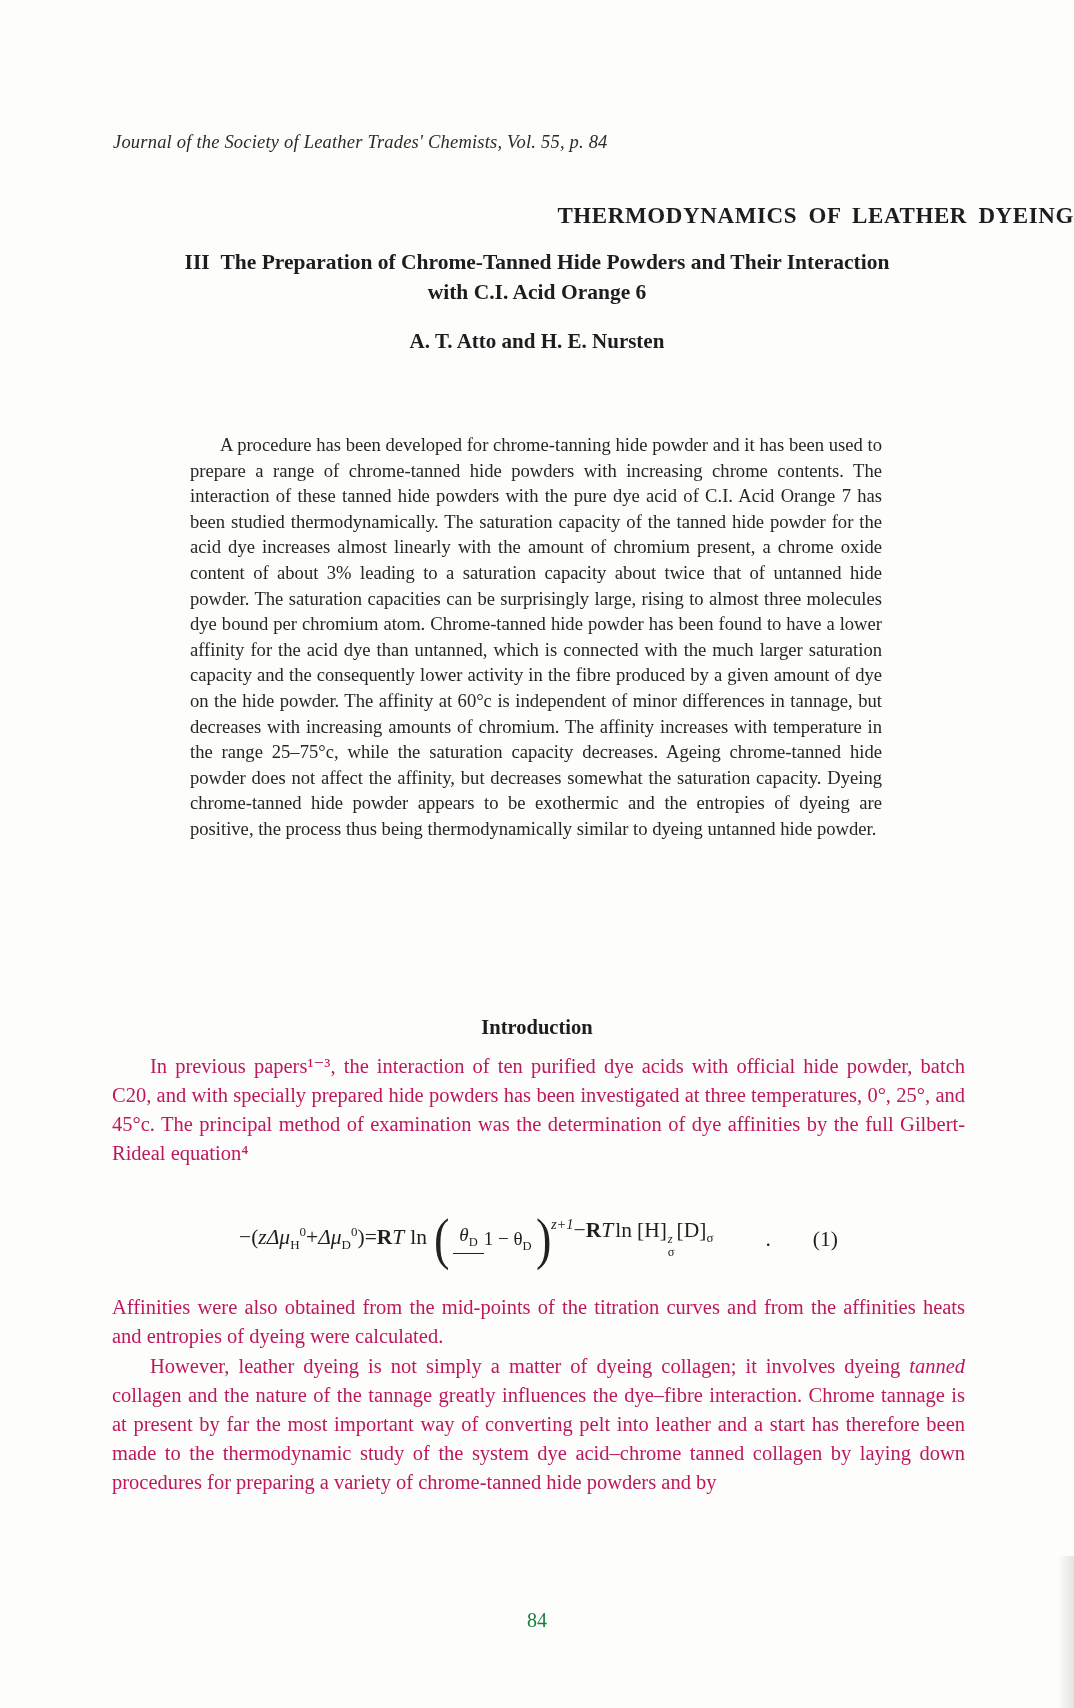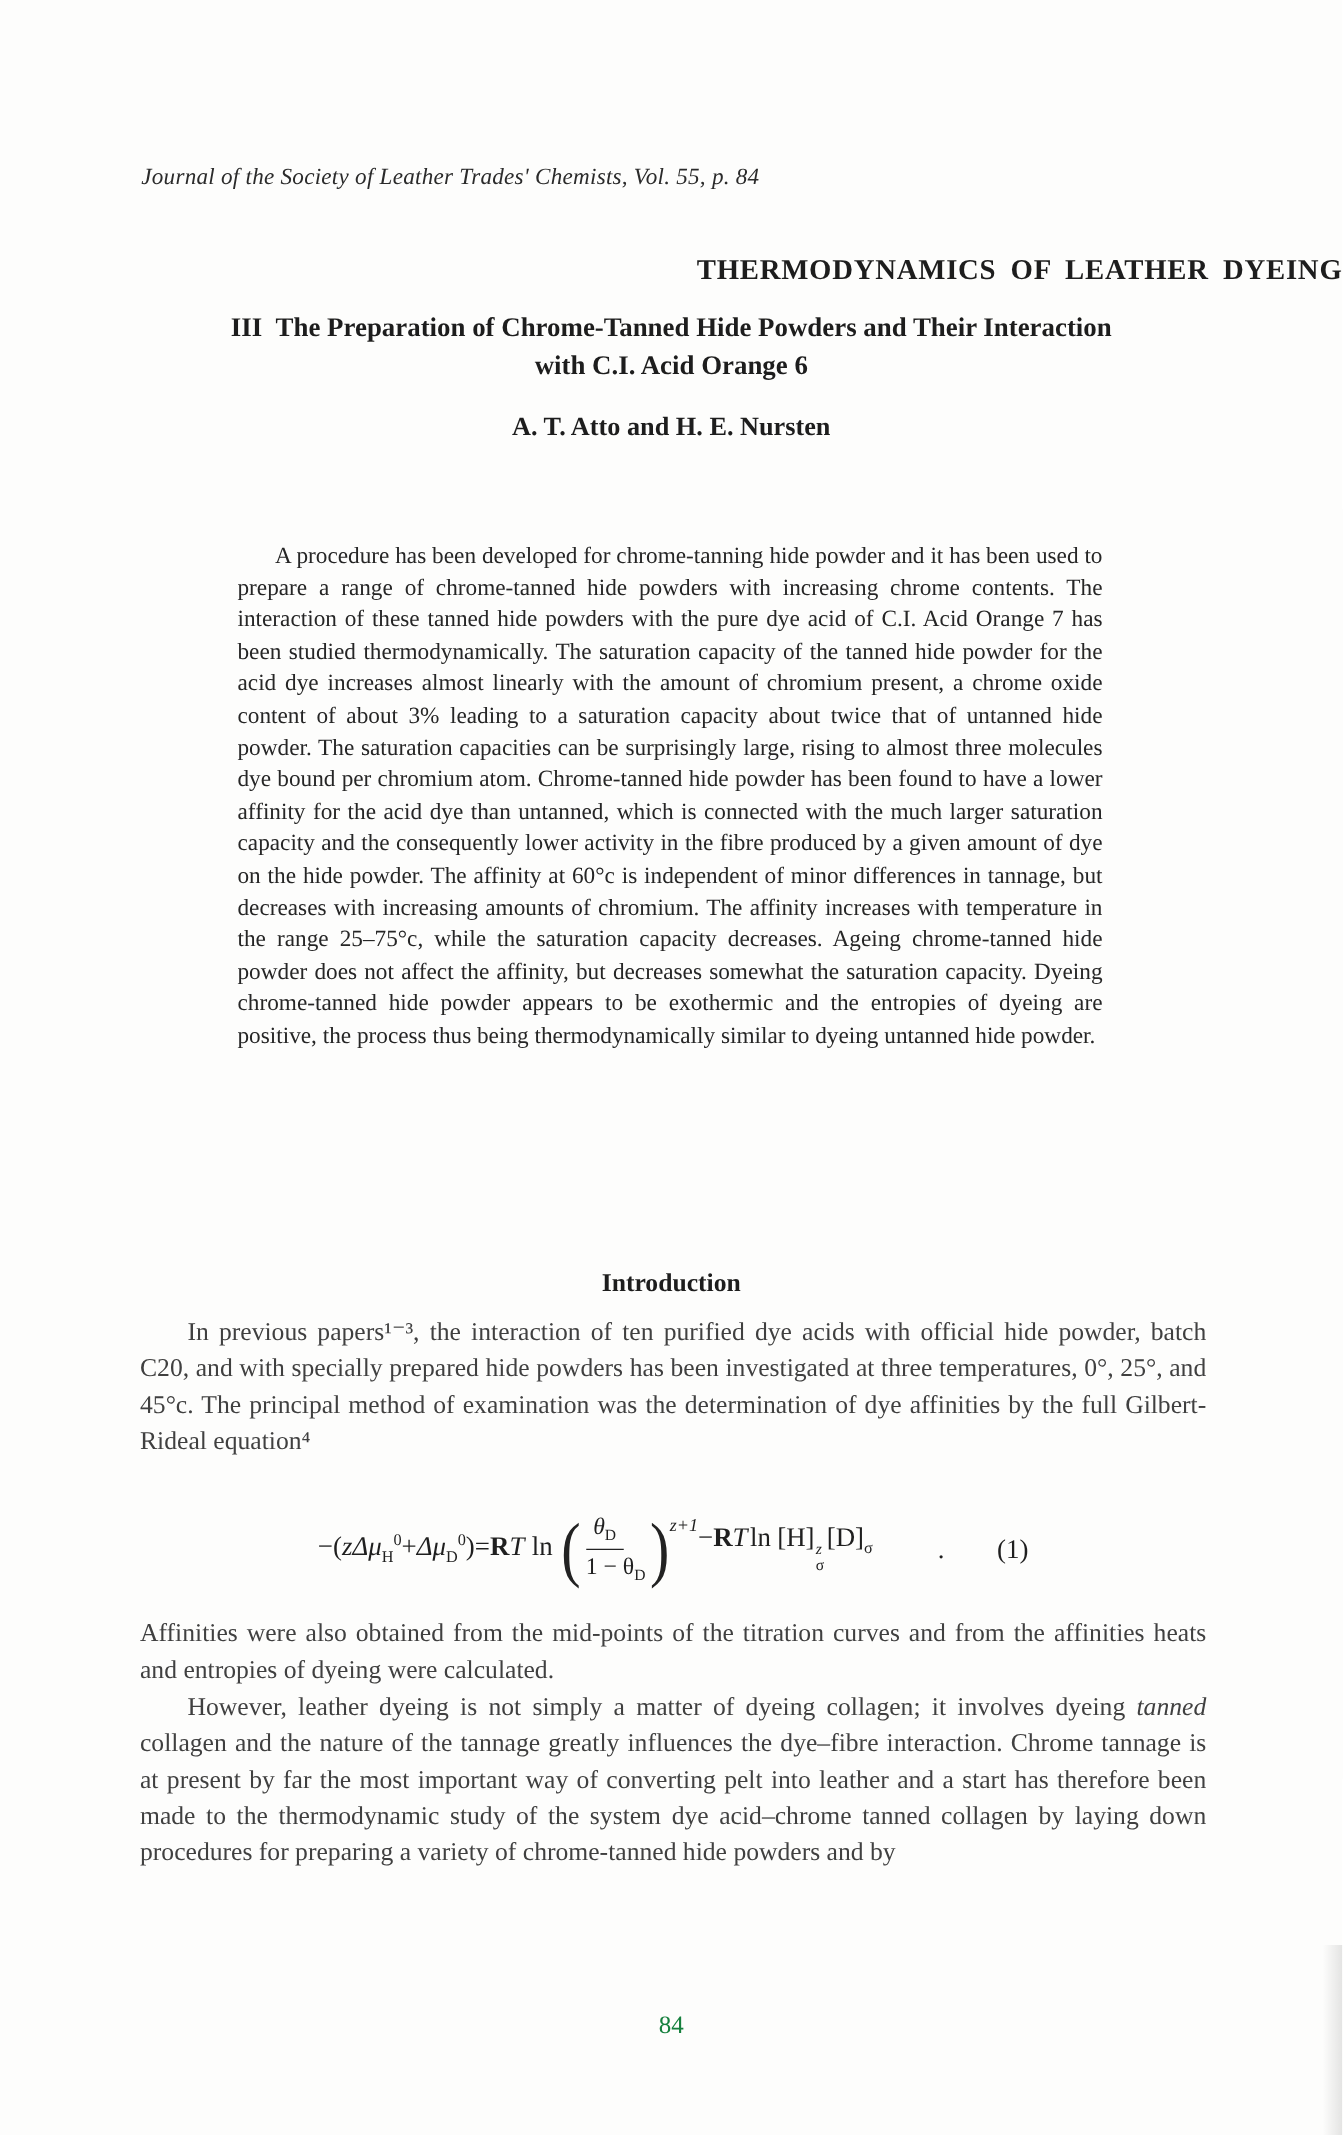--- a/index.html
+++ b/index.html
@@ -37,21 +37,21 @@
   .summary-heading { top:395px; }
   .intro-heading   { top:1016px; }
   .summary-body {
     position:absolute; top:432px; left:190px; width:692px;
     font-size:18.6px; line-height:25.6px;
     text-align:justify; text-indent:30px; color:#262626;
   }
   .para {
     position:absolute; left:112px; width:853px;
     font-size:20.5px; line-height:29px;
-    text-align:justify; color:#404040;
+    text-align:justify; color:#be185d;
   }
   .para-intro-1    { top:1052px; text-indent:38px; }
   .para-affinities { top:1293px; text-indent:0; }
   .para-however    { top:1352px; text-indent:38px; }
   .page-number {
     position:absolute; top:1591px; left:0; width:100%;
     text-align:center; font-size:20px; color:#15803d;margin-top:18px;
   }
   
   .equation {
@@ -63,21 +63,21 @@
   .eq-run sub, .eq-run sup { font-size:13px; }
   .eq-run b { font-weight:bold; }
   .eq-run i, .eq-exp i { font-style:italic; }
   .eq-ln { margin:0 5px 0 6px; }
   .eq-ln2 { margin:0 5px 0 2px; }
   .eq-paren {
     font-size:58px; line-height:0.85; font-weight:400;
     transform:scaleX(0.8); color:#222;
   }
   .eq-frac {
-    display:inline-flex; flex-direction:column; align-items:flex-start;
+    display:inline-flex; flex-direction:row; align-items:flex-end;
     font-size:19px; margin:0 2px; vertical-align:middle;
   }
   .eq-frac sub { font-size:12.5px; }
   .eq-frac .num { display:block; padding:0 6px 3px; border-bottom:1.6px solid #222; }
   .eq-frac .den { display:block; padding-top:3px; }
   .eq-exp {
     align-self:flex-start; margin:2px 0 0 -2px; font-size:14.5px;
   }
   .eq-supsub {
     display:inline-flex; flex-direction:column; align-items:flex-start;

